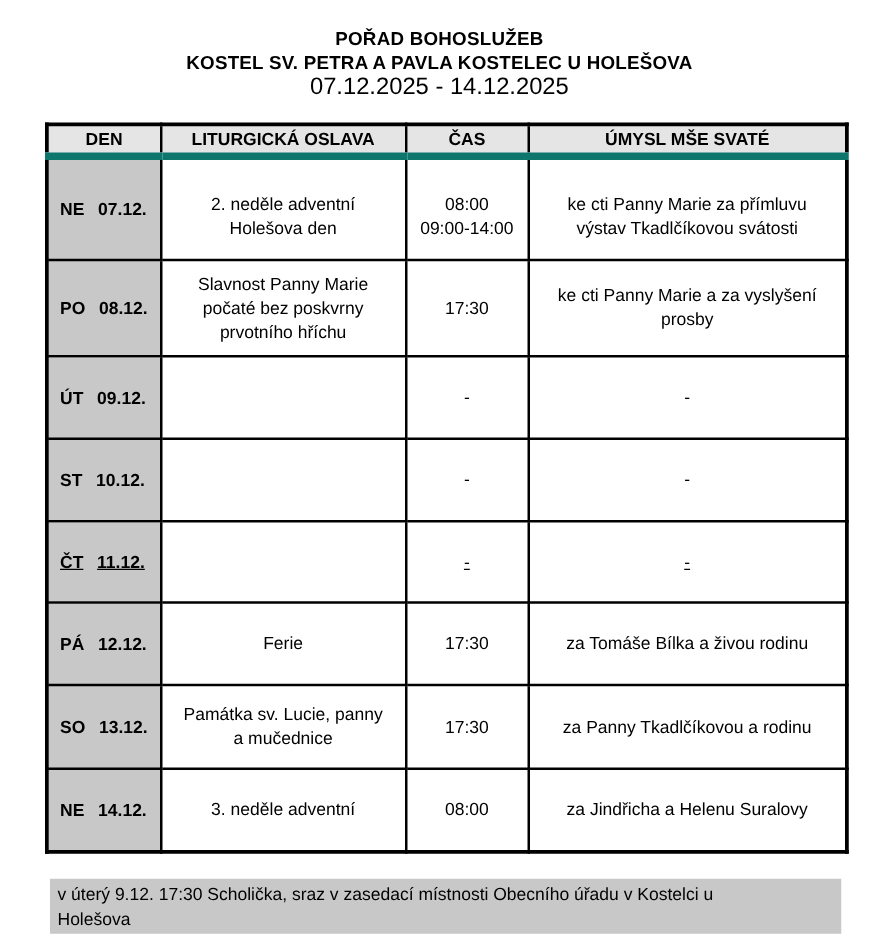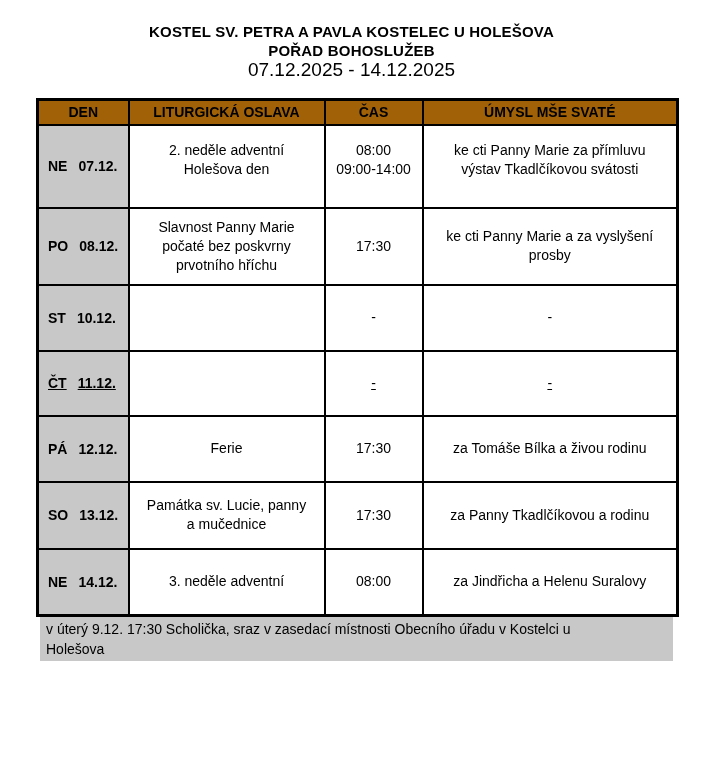--- a/index.html
+++ b/index.html
@@ -27,67 +27,68 @@
     border: 3px solid #000000;
   }
   table.schedule th, table.schedule td {
     border: 2px solid #000000;
     font-size: 14px;
     text-align: center;
     vertical-align: middle;
     overflow: hidden;
   }
   table.schedule thead th {
-    background: #a16207;
+    background: #e5e5e5;
     font-weight: bold;
     height: 25px;
-    border-bottom: 1px solid #0f766e;
+    border-bottom: 6px solid #0f766e;
   }
   td.day {
     background: #c8c8c8;
     font-weight: bold;
     font-size: 15px;
   }
   .day-wrap {
     display: flex;
     align-items: flex-end;
     gap: 11px;
     padding-left: 9px;
     text-align: left;
   }
   .cell-text { white-space: pre-line; line-height: 19px; padding: 0 3px; }
   .multi {
     display: flex;
     flex-direction: column;
-    justify-content: flex-start;
+    justify-content: center;
     height: 79px;
     padding: 14px 0 2px 0;
   }
   tr.h83 { height: 83px; }
   tr.h77 { height: 77px; }
   tr.h66 { height: 66px; }
   tr.h65 { height: 65px; text-decoration: underline; }
   tr.h67 { height: 67px; }
 
   .footer-note {
     margin-left: 40px;
+    margin-top: 20px;
     width: 633px;
     background: #c8c8c8;
     font-size: 14px;
     line-height: 20px;
     padding: 2px 6px;
     white-space: pre-line;
   }
 </style>
 </head>
 <body>
 
 <div class="title-block">
+  <div class="title-line">POŘAD BOHOSLUŽEB</div>
   <div class="title-line">KOSTEL SV. PETRA A PAVLA KOSTELEC U HOLEŠOVA</div>
-  <div class="title-line">POŘAD BOHOSLUŽEB</div>
   <div class="date-line">07.12.2025 - 14.12.2025</div>
 </div>
 
 <table class="schedule">
   <colgroup>
     <col style="width:91px">
       <col style="width:196px">
       <col style="width:98px">
       <col style="width:255px">
   </colgroup>
@@ -142,20 +143,37 @@
           <div class="cell-text">17:30</div>
         </td>
       <td>
           <div class="cell-text">ke cti Panny Marie a za vyslyšení
 prosby</div>
         </td>
     </tr>
     <tr class="h66">
       <td class="day">
         <div class="day-wrap">
+          <span>ÚT</span>
+          <span>09.12.</span>
+        </div>
+      </td>
+      <td>
+          <div class="cell-text"></div>
+        </td>
+      <td>
+          <div class="cell-text">-</div>
+        </td>
+      <td>
+          <div class="cell-text">-</div>
+        </td>
+    </tr>
+    <tr class="h66">
+      <td class="day">
+        <div class="day-wrap">
           <span>ST</span>
           <span>10.12.</span>
         </div>
       </td>
       <td>
           <div class="cell-text"></div>
         </td>
       <td>
           <div class="cell-text">-</div>
         </td>

